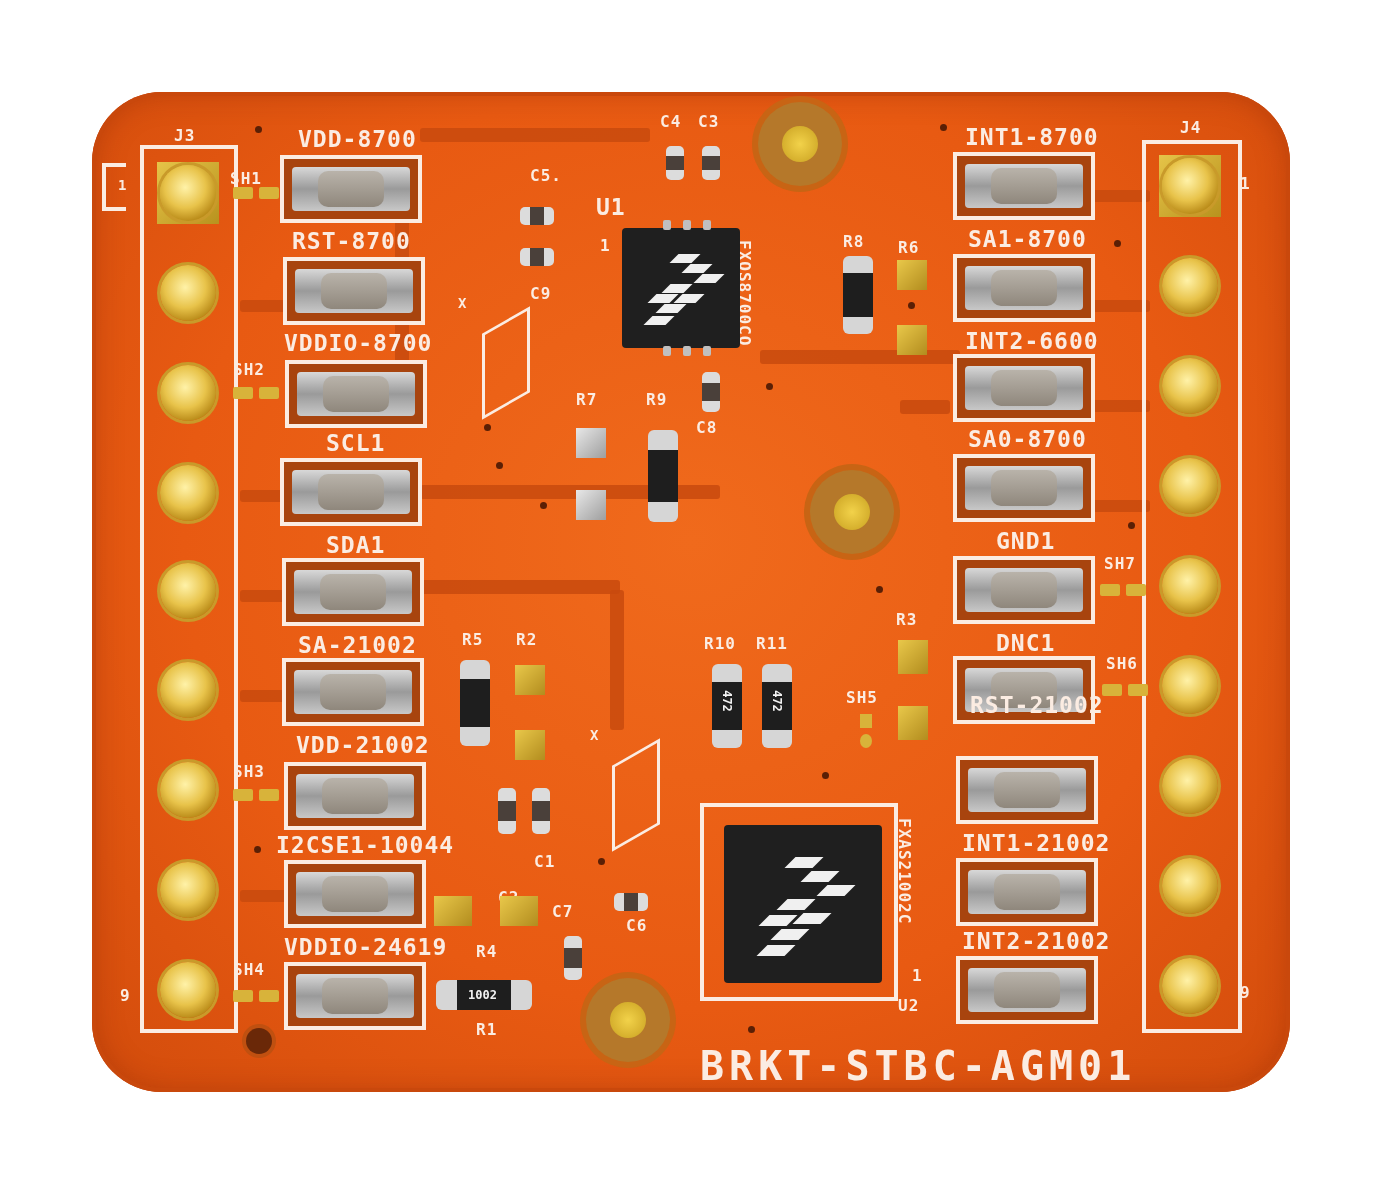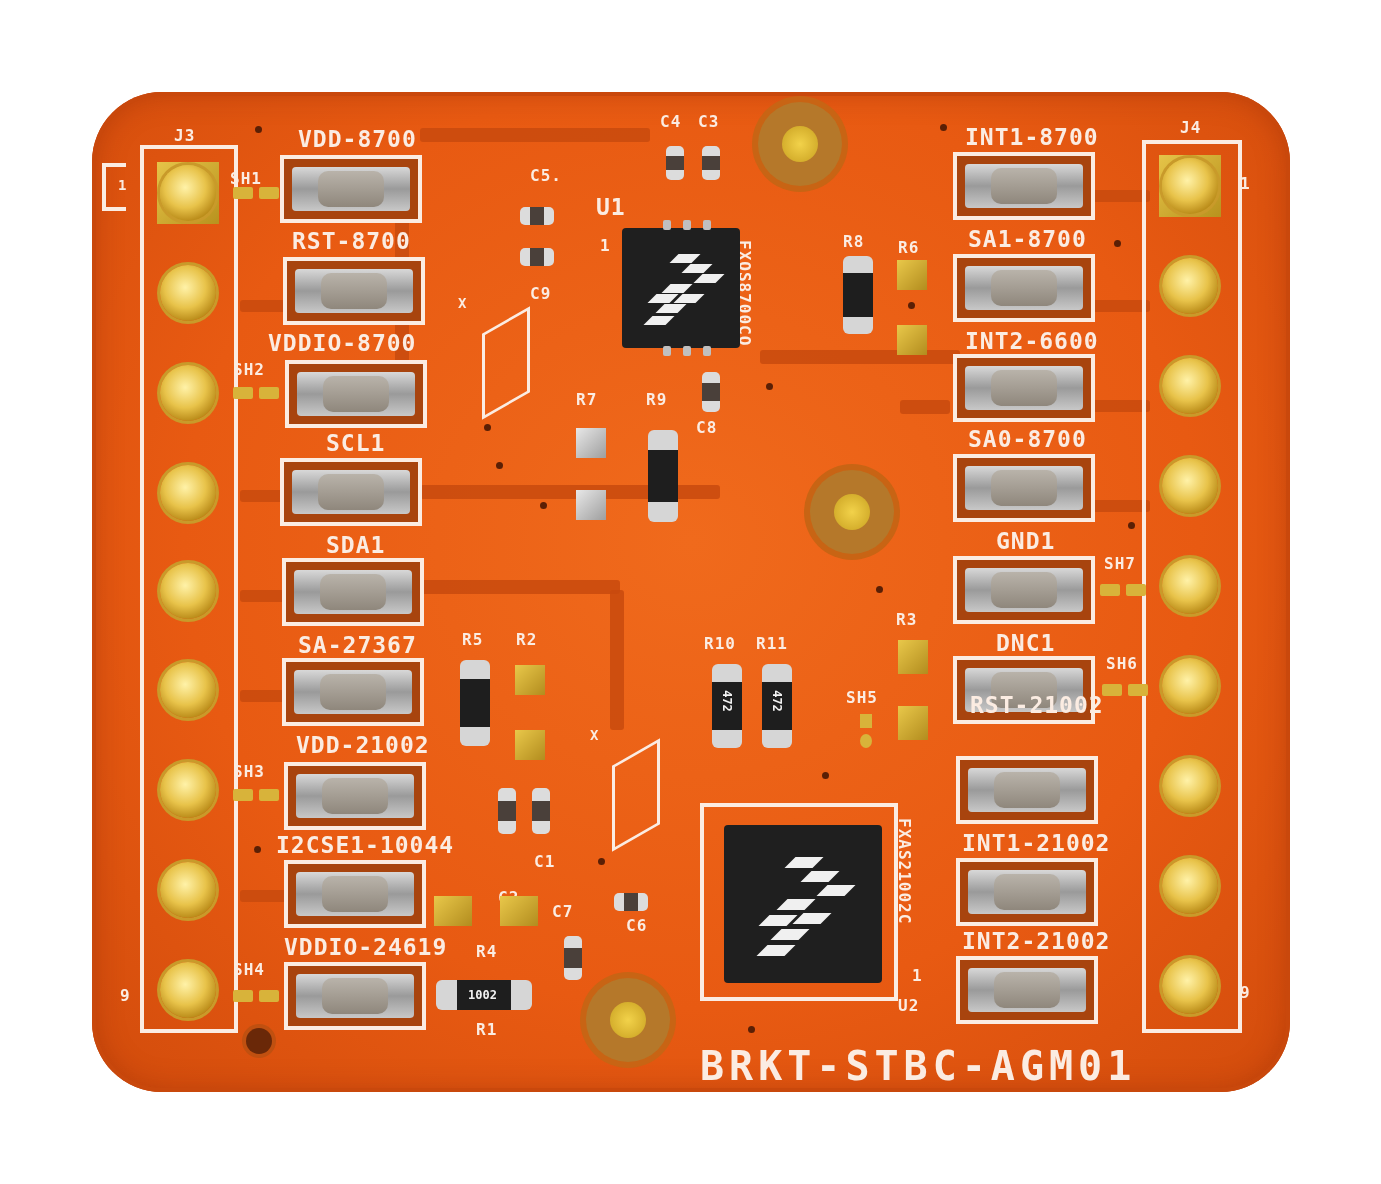--- a/index.html
+++ b/index.html
@@ -96,36 +96,36 @@
 <div class="silk s18" style="left:298px;top:128px;">VDD-8700</div>
 <div class="jumper" style="left:280px;top:155px;">
     <div class="pad"></div>
     <div class="mid"></div>
   </div>
 <div class="silk s18" style="left:292px;top:230px;">RST-8700</div>
 <div class="jumper" style="left:283px;top:257px;">
     <div class="pad"></div>
     <div class="mid"></div>
   </div>
-<div class="silk s18" style="left:268px;top:332px;">VDDIO-8700</div>
+<div class="silk s18" style="left:284px;top:332px;">VDDIO-8700</div>
 <div class="jumper" style="left:285px;top:360px;">
     <div class="pad"></div>
     <div class="mid"></div>
   </div>
 <div class="silk s18" style="left:326px;top:432px;">SCL1</div>
 <div class="jumper" style="left:280px;top:458px;">
     <div class="pad"></div>
     <div class="mid"></div>
   </div>
 <div class="silk s18" style="left:326px;top:534px;">SDA1</div>
 <div class="jumper" style="left:282px;top:558px;">
     <div class="pad"></div>
     <div class="mid"></div>
   </div>
-<div class="silk s18" style="left:298px;top:634px;">SA-27367</div>
+<div class="silk s18" style="left:298px;top:634px;">SA-21002</div>
 <div class="jumper" style="left:282px;top:658px;">
     <div class="pad"></div>
     <div class="mid"></div>
   </div>
 <div class="silk s18" style="left:296px;top:734px;">VDD-21002</div>
 <div class="jumper" style="left:284px;top:762px;">
     <div class="pad"></div>
     <div class="mid"></div>
   </div>
 <div class="silk s18" style="left:276px;top:834px;">I2CSE1-10044</div>

